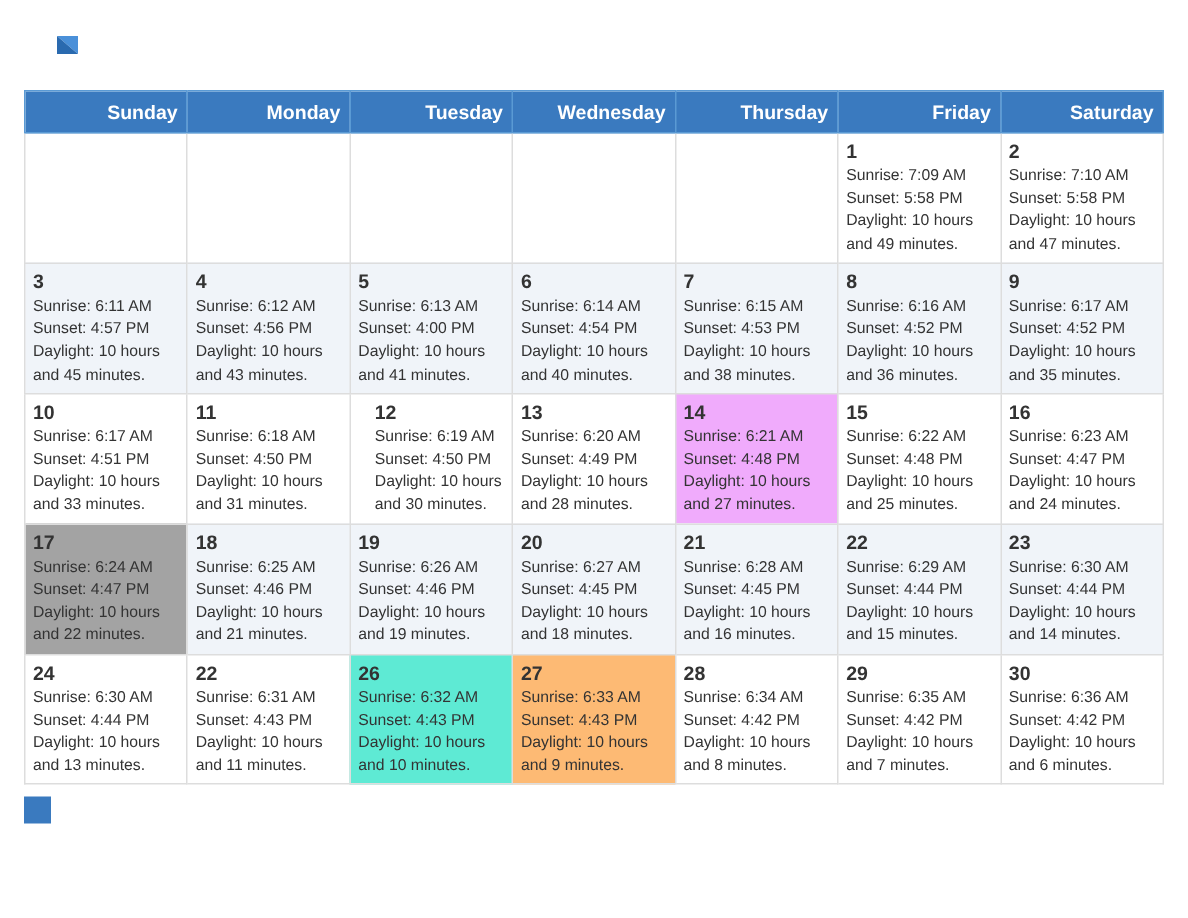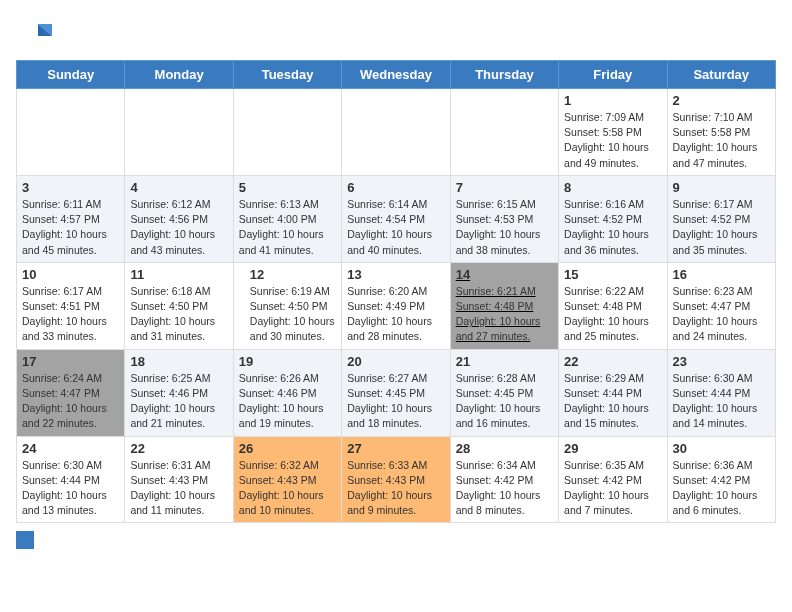--- a/index.html
+++ b/index.html
@@ -45,21 +45,21 @@
       color: #555;
     }
     .calendar {
       width: 100%;
       border-collapse: collapse;
       font-size: 11px;
     }
     .calendar th {
       background-color: #3a7abf;
       color: #fff;
-      text-align: center;
+      text-align: right;
       padding: 6px 6px;
       font-size: 13px;
       font-weight: bold;
       border: 1px solid #5a9ad4;
     }
     .calendar td {
       vertical-align: top;
       padding: 4px 5px;
       border: 1px solid #ddd;
       width: 108px;
@@ -218,21 +218,21 @@
           <div class="day-info">Sunrise: 6:19 AM
 Sunset: 4:50 PM
 Daylight: 10 hours and 30 minutes.</div>
         </td>
         <td style="background: rgb(255, 255, 255);">
           <span class="day-num">13</span>
           <div class="day-info">Sunrise: 6:20 AM
 Sunset: 4:49 PM
 Daylight: 10 hours and 28 minutes.</div>
         </td>
-        <td style="background: #a3a3a3; text-decoration: underline;">
+        <td style="background: #f0abfc;">
           <span class="day-num">14</span>
           <div class="day-info">Sunrise: 6:21 AM
 Sunset: 4:48 PM
 Daylight: 10 hours and 27 minutes.</div>
         </td>
         <td style="background: rgb(255, 255, 255);">
           <span class="day-num">15</span>
           <div class="day-info">Sunrise: 6:22 AM
 Sunset: 4:48 PM
 Daylight: 10 hours and 25 minutes.</div>
@@ -294,21 +294,21 @@
           <div class="day-info">Sunrise: 6:30 AM
 Sunset: 4:44 PM
 Daylight: 10 hours and 13 minutes.</div>
         </td>
         <td style="background: rgb(255, 255, 255);">
           <span class="day-num">22</span>
           <div class="day-info">Sunrise: 6:31 AM
 Sunset: 4:43 PM
 Daylight: 10 hours and 11 minutes.</div>
         </td>
-        <td style="background: #fdba74;">
+        <td style="background: #5eead4;">
           <span class="day-num">26</span>
           <div class="day-info">Sunrise: 6:32 AM
 Sunset: 4:43 PM
 Daylight: 10 hours and 10 minutes.</div>
         </td>
         <td style="background: #fdba74;">
           <span class="day-num">27</span>
           <div class="day-info">Sunrise: 6:33 AM
 Sunset: 4:43 PM
 Daylight: 10 hours and 9 minutes.</div>

